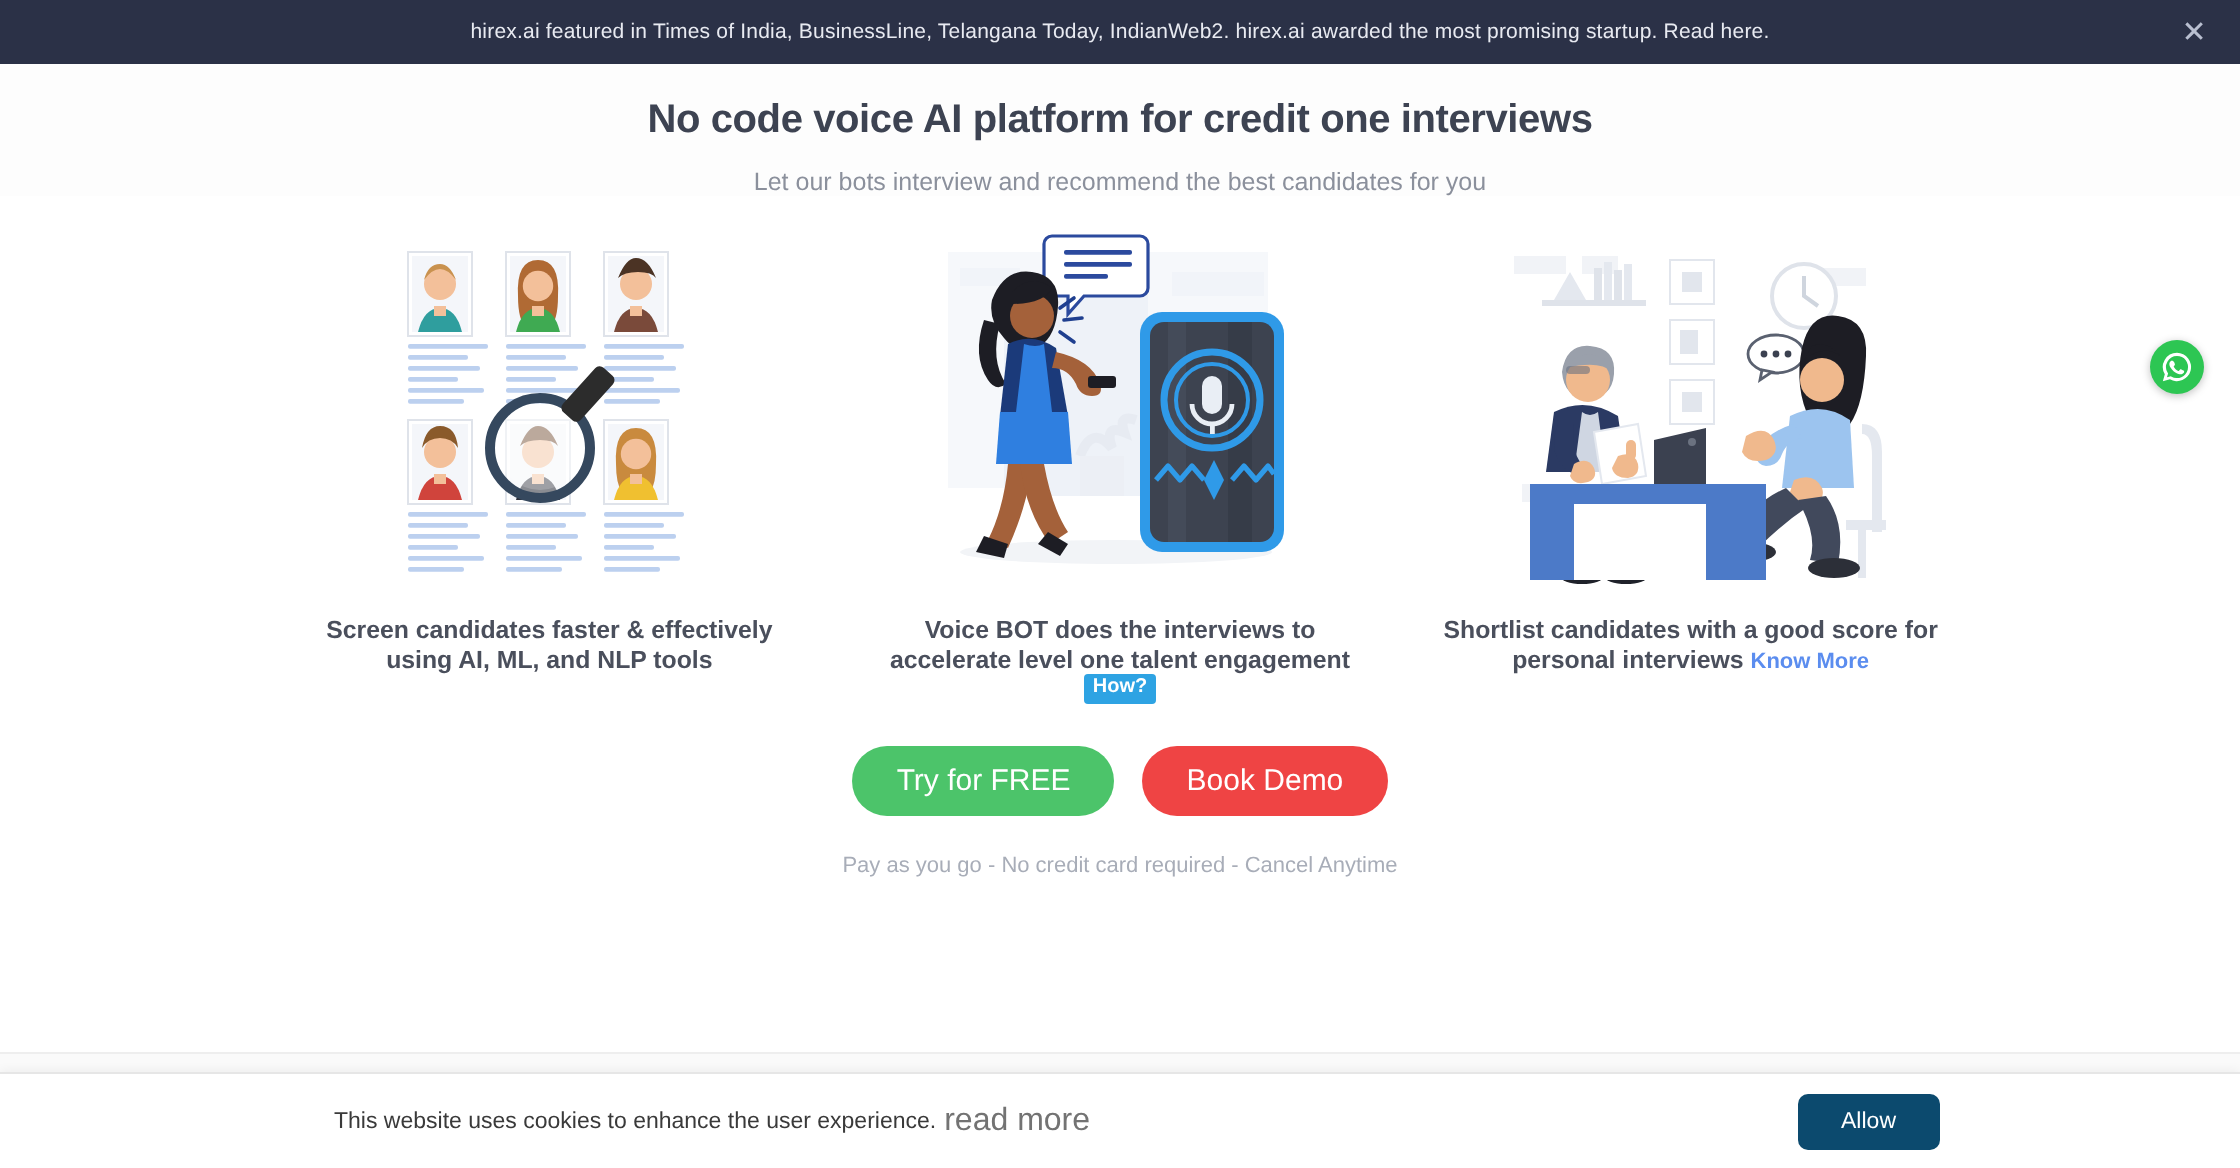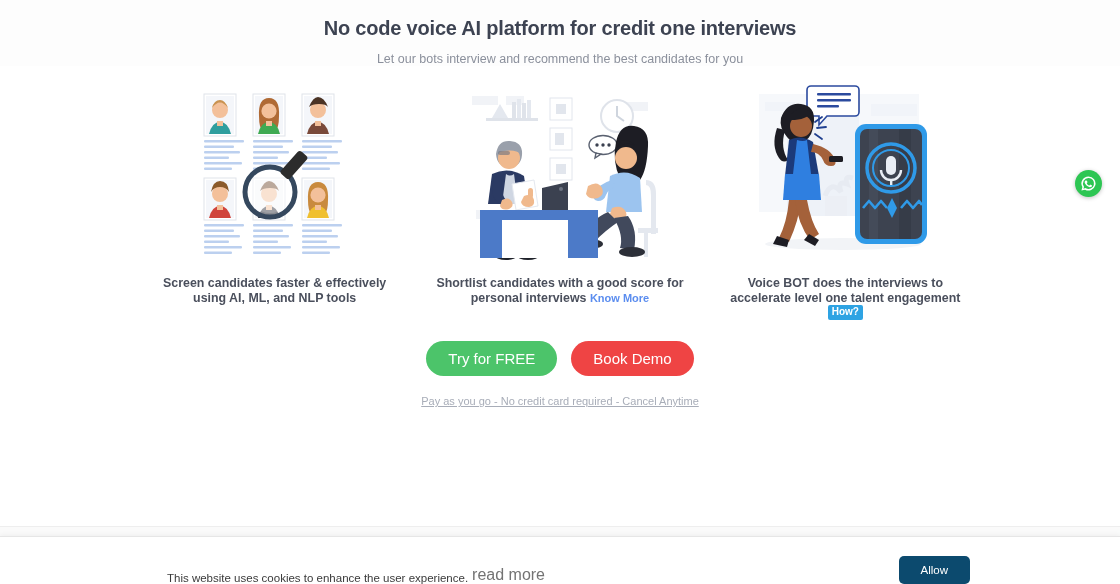--- a/index.html
+++ b/index.html
@@ -140,21 +140,20 @@
     cursor: pointer;
     font-family: Liberation Sans, sans-serif;
   }
   .btn-green { background: #4cc46a; }
   .btn-blue  { background: #ef4444; }
   .paygo {
     margin-top: 19px;
     text-align: center;
     font-size: 11px;
     color: #a8adb8;
-    text-decoration: underline;
   }
 
   
   .whatsapp {
     position: absolute;
     right: 18px; top: 170px;
     width: 27px; height: 27px;
     border-radius: 50%;
     background: #2dc653;
     display: flex; align-items: center; justify-content: center;
@@ -162,21 +161,21 @@
     cursor: pointer;
   }
 
   
   .cookiebar {
     position: absolute;
     left: 0; bottom: 0;
     width: 1120px; height: 48px;
     background: #ffffff;
     border-top: 1px solid #e6e6e6;
-    display: flex; align-items: flex-end;
+    display: flex; align-items: center;
     padding: 0 150px 0 167px;
     box-shadow: 0 -1px 5px rgba(0,0,0,.05);
   }
   .cookie-text { font-size: 11.5px; color: #3a3a3a; }
   .cookie-link { color: #737373; text-decoration: none; cursor: pointer; }
   .cookie-allow {
     margin-left: auto;
     background: #0c4a6e;
     color: #fff;
     border: none;
@@ -189,20 +188,24 @@
   .scroll-strip {
     position:absolute; left:0; bottom:48px; width:1120px; height:10px;
     background:#fafafa; border-top:1px solid #eee;
   }
 </style>
 </head>
 <body>
 
 <div class="page">
 
+  <div class="announce">
+    <span class="announce-text">hirex.ai featured in Times of India, BusinessLine, Telangana Today, IndianWeb2.  hirex.ai awarded the most promising startup. Read here.</span>
+    <span class="announce-close">✕</span>
+  </div>
 
 
   <div class="hero">
     <h1>No code voice AI platform for credit one interviews</h1>
     <div class="sub">Let our bots interview and recommend the best candidates for you</div>
   </div>
 
   <div class="features">
 
     <div class="feature">
@@ -292,120 +295,20 @@
             <circle cx="70" cy="100" r="21" fill="#ffffff" fill-opacity="0.18"></circle>
             <rect x="88" y="58" width="12" height="30" rx="3" transform="rotate(42 94 73)" fill="#2c2c2c"></rect>
           </g>
         </svg>
       </div>
       <div class="feature-cap">Screen candidates faster &amp; effectively using AI, ML, and NLP tools</div>
     </div>
 
     <div class="feature">
       <div class="feature-art">
-        <svg width="196" height="172" viewBox="0 0 196 172" xmlns="http://www.w3.org/2000/svg">
-
-          <rect x="10" y="8" width="26" height="9" fill="#f1f3f7"></rect>
-          <rect x="44" y="8" width="18" height="9" fill="#f1f3f7"></rect>
-          <rect x="160" y="14" width="26" height="9" fill="#f1f3f7"></rect>
-          <rect x="14" y="122" width="22" height="9" fill="#f1f3f7"></rect>
-
-          <rect x="24" y="30" width="52" height="3" fill="#dfe3ea"></rect>
-          <path d="M30 30 l8 -14 l8 14z" fill="#e4e8ef"></path>
-          <rect x="50" y="14" width="4" height="16" fill="#dfe3ea"></rect>
-          <rect x="55" y="11" width="4" height="19" fill="#e4e8ef"></rect>
-          <rect x="60" y="15" width="4" height="15" fill="#dfe3ea"></rect>
-          <rect x="65" y="12" width="4" height="18" fill="#e4e8ef"></rect>
-
-          <rect x="88" y="10" width="22" height="22" fill="#fff" stroke="#e2e6ed"></rect>
-          <rect x="94" y="16" width="10" height="10" fill="#e2e6ed"></rect>
-          <rect x="88" y="40" width="22" height="22" fill="#fff" stroke="#e2e6ed"></rect>
-          <rect x="93" y="45" width="9" height="12" fill="#e2e6ed"></rect>
-          <rect x="88" y="70" width="22" height="22" fill="#fff" stroke="#e2e6ed"></rect>
-          <rect x="94" y="76" width="10" height="10" fill="#e2e6ed"></rect>
-
-          <circle cx="155" cy="28" r="16" fill="#fff" stroke="#dfe3ea" stroke-width="2"></circle>
-          <path d="M155 18 v10 l7 5" stroke="#cfd5de" stroke-width="2" fill="none"></path>
-
-          <g>
-            <ellipse cx="141" cy="57" rx="14" ry="9.5" fill="#fff" stroke="#5a6170" stroke-width="1.4"></ellipse>
-            <path d="M134 65 l-1 5 l6 -4z" fill="#fff" stroke="#5a6170" stroke-width="1.4"></path>
-            <circle cx="135" cy="57" r="1.7" fill="#3b4150"></circle>
-            <circle cx="141" cy="57" r="1.7" fill="#3b4150"></circle>
-            <circle cx="147" cy="57" r="1.7" fill="#3b4150"></circle>
-          </g>
-
-          <g>
-            <path d="M34 66 q2 -14 14 -13 q13 1 12 14 q-1 12 -13 12 q-12 0 -13 -13z" fill="#9aa0ab"></path>
-            <circle cx="47" cy="70" r="11" fill="#f0b98d"></circle>
-            <path d="M36 64 q6 -9 16 -6 q6 2 7 8 q-6 -6 -23 -2z" fill="#9aa0ab"></path>
-            <rect x="36" y="63" width="12" height="4" rx="2" fill="#6b7280" opacity=".6"></rect>
-
-            <path d="M30 86 q16 -8 32 2 l4 28 h-40z" fill="#2b3a63"></path>
-            <path d="M44 86 q4 3 8 0 l4 30 h-16z" fill="#cfd6e2"></path>
-
-            <path d="M32 92 q-6 16 6 24 q5 3 8 -2 q-8 -6 -6 -22z" fill="#2b3a63"></path>
-            <path d="M62 92 q8 14 2 24 q-4 4 -8 0 q6 -8 2 -22z" fill="#2b3a63"></path>
-
-            <path d="M50 96 l22 -4 l4 26 l-22 4z" fill="#ffffff" stroke="#e4e8ef"></path>
-
-            <path d="M40 112 q7 -4 10 2 q2 5 -3 7 q-7 2 -9 -3z" fill="#f0b98d"></path>
-            <path d="M62 108 q8 -3 10 4 q1 6 -5 7 q-7 0 -8 -5z" fill="#f0b98d"></path>
-            <rect x="66" y="100" width="5" height="10" rx="2.5" fill="#f0b98d"></rect>
-
-            <path d="M38 140 q-4 20 -2 28 h14 q0 -16 2 -28z" fill="#2c2f38"></path>
-            <path d="M58 140 q6 18 14 26 l-12 4 q-10 -14 -14 -30z" fill="#2c2f38"></path>
-            <ellipse cx="44" cy="168" rx="11" ry="4" fill="#1f222a"></ellipse>
-            <ellipse cx="66" cy="168" rx="11" ry="4" fill="#1f222a"></ellipse>
-          </g>
-
-          <g>
-            <path d="M80 100 l26 -6 v28 h-26z" fill="#3b4150"></path>
-            <path d="M78 122 h32 l4 6 h-40z" fill="#cfd5de"></path>
-            <circle cx="99" cy="101" r="2" fill="#6b7280"></circle>
-          </g>
-
-          <g>
-            <path d="M154 54 q4 -18 18 -16 q15 2 14 20 q-1 24 -8 34 l-20 -2 q-8 -16 -4 -36z" fill="#1d1d24"></path>
-            <circle cx="164" cy="70" r="11" fill="#f0b98d"></circle>
-            <path d="M155 60 q10 -8 18 -2 q-6 -8 -14 -5z" fill="#1d1d24"></path>
-
-            <path d="M148 88 q16 -8 30 2 l2 34 h-36z" fill="#9cc4ef"></path>
-
-            <path d="M150 92 q-14 4 -18 14 q-2 6 4 7 q6 0 8 -6 q3 -7 10 -8z" fill="#9cc4ef"></path>
-            <path d="M126 98 q10 -6 14 2 q3 7 -4 10 q-9 2 -12 -4z" fill="#f0b98d"></path>
-
-            <path d="M150 120 q10 -4 14 4 q2 6 -5 7 q-9 1 -11 -5z" fill="#f0b98d"></path>
-
-            <path d="M184 92 q10 0 10 14 v40 h-5 v-38 q0 -11 -5 -11z" fill="#e4e8ef"></path>
-            <path d="M176 140 h20 v5 h-20z" fill="#e4e8ef"></path>
-            <path d="M186 145 v24 h-4 v-24z" fill="#e4e8ef"></path>
-
-            <path d="M146 124 q-18 8 -22 22 q-2 8 8 8 q12 -12 24 -20z" fill="#41495c"></path>
-            <path d="M152 130 q10 18 6 30 l14 2 q4 -20 -6 -34z" fill="#41495c"></path>
-            <ellipse cx="128" cy="156" rx="13" ry="5" fill="#2c2f38"></ellipse>
-            <ellipse cx="170" cy="164" rx="13" ry="5" fill="#2c2f38"></ellipse>
-          </g>
-
-          <g>
-            <rect x="18" y="122" width="118" height="10" fill="#4c7ac8"></rect>
-            <rect x="18" y="132" width="22" height="38" fill="#4c7ac8"></rect>
-            <rect x="106" y="132" width="30" height="38" fill="#4c7ac8"></rect>
-            <rect x="40" y="132" width="66" height="38" fill="#ffffff"></rect>
-          </g>
-        </svg>
-      </div>
-      <div class="feature-cap">
-        <span>Shortlist candidates with a good score for personal interviews</span>
-        <a class="knowmore">Know More</a>
-      </div>
-    </div>
-
-    <div class="feature">
-      <div class="feature-art">
         <svg width="188" height="182" viewBox="0 0 188 182" xmlns="http://www.w3.org/2000/svg">
 
           <rect x="8" y="16" width="160" height="118" fill="#f6f8fb"></rect>
           <rect x="36" y="34" width="72" height="104" fill="#eef2f8"></rect>
           <rect x="120" y="26" width="46" height="12" fill="#f1f4f9"></rect>
           <rect x="14" y="24" width="30" height="9" fill="#f1f4f9"></rect>
 
           <path d="M74 118 q6 -16 16 -4 q-4 -12 6 -8 q-3 -9 6 -6" stroke="#e7ebf2" stroke-width="5" fill="none"></path>
           <rect x="74" y="118" width="22" height="20" fill="#eceff5"></rect>
 
@@ -453,20 +356,120 @@
             <path d="M136 130 l5 -10 l5 10 l-5 10z" fill="#2f9ae8"></path>
             <path d="M150 130 l6 -7 l6 7 l6 -7 l3 4" stroke="#2f9ae8" stroke-width="2.6" fill="none" stroke-linejoin="round"></path>
           </g>
         </svg>
       </div>
       <div class="feature-cap">
         <span>Voice BOT does the interviews to accelerate level one talent engagement</span>
         <span class="howbadge">How?</span>
       </div>
     </div>
+
+    <div class="feature">
+      <div class="feature-art">
+        <svg width="196" height="172" viewBox="0 0 196 172" xmlns="http://www.w3.org/2000/svg">
+
+          <rect x="10" y="8" width="26" height="9" fill="#f1f3f7"></rect>
+          <rect x="44" y="8" width="18" height="9" fill="#f1f3f7"></rect>
+          <rect x="160" y="14" width="26" height="9" fill="#f1f3f7"></rect>
+          <rect x="14" y="122" width="22" height="9" fill="#f1f3f7"></rect>
+
+          <rect x="24" y="30" width="52" height="3" fill="#dfe3ea"></rect>
+          <path d="M30 30 l8 -14 l8 14z" fill="#e4e8ef"></path>
+          <rect x="50" y="14" width="4" height="16" fill="#dfe3ea"></rect>
+          <rect x="55" y="11" width="4" height="19" fill="#e4e8ef"></rect>
+          <rect x="60" y="15" width="4" height="15" fill="#dfe3ea"></rect>
+          <rect x="65" y="12" width="4" height="18" fill="#e4e8ef"></rect>
+
+          <rect x="88" y="10" width="22" height="22" fill="#fff" stroke="#e2e6ed"></rect>
+          <rect x="94" y="16" width="10" height="10" fill="#e2e6ed"></rect>
+          <rect x="88" y="40" width="22" height="22" fill="#fff" stroke="#e2e6ed"></rect>
+          <rect x="93" y="45" width="9" height="12" fill="#e2e6ed"></rect>
+          <rect x="88" y="70" width="22" height="22" fill="#fff" stroke="#e2e6ed"></rect>
+          <rect x="94" y="76" width="10" height="10" fill="#e2e6ed"></rect>
+
+          <circle cx="155" cy="28" r="16" fill="#fff" stroke="#dfe3ea" stroke-width="2"></circle>
+          <path d="M155 18 v10 l7 5" stroke="#cfd5de" stroke-width="2" fill="none"></path>
+
+          <g>
+            <ellipse cx="141" cy="57" rx="14" ry="9.5" fill="#fff" stroke="#5a6170" stroke-width="1.4"></ellipse>
+            <path d="M134 65 l-1 5 l6 -4z" fill="#fff" stroke="#5a6170" stroke-width="1.4"></path>
+            <circle cx="135" cy="57" r="1.7" fill="#3b4150"></circle>
+            <circle cx="141" cy="57" r="1.7" fill="#3b4150"></circle>
+            <circle cx="147" cy="57" r="1.7" fill="#3b4150"></circle>
+          </g>
+
+          <g>
+            <path d="M34 66 q2 -14 14 -13 q13 1 12 14 q-1 12 -13 12 q-12 0 -13 -13z" fill="#9aa0ab"></path>
+            <circle cx="47" cy="70" r="11" fill="#f0b98d"></circle>
+            <path d="M36 64 q6 -9 16 -6 q6 2 7 8 q-6 -6 -23 -2z" fill="#9aa0ab"></path>
+            <rect x="36" y="63" width="12" height="4" rx="2" fill="#6b7280" opacity=".6"></rect>
+
+            <path d="M30 86 q16 -8 32 2 l4 28 h-40z" fill="#2b3a63"></path>
+            <path d="M44 86 q4 3 8 0 l4 30 h-16z" fill="#cfd6e2"></path>
+
+            <path d="M32 92 q-6 16 6 24 q5 3 8 -2 q-8 -6 -6 -22z" fill="#2b3a63"></path>
+            <path d="M62 92 q8 14 2 24 q-4 4 -8 0 q6 -8 2 -22z" fill="#2b3a63"></path>
+
+            <path d="M50 96 l22 -4 l4 26 l-22 4z" fill="#ffffff" stroke="#e4e8ef"></path>
+
+            <path d="M40 112 q7 -4 10 2 q2 5 -3 7 q-7 2 -9 -3z" fill="#f0b98d"></path>
+            <path d="M62 108 q8 -3 10 4 q1 6 -5 7 q-7 0 -8 -5z" fill="#f0b98d"></path>
+            <rect x="66" y="100" width="5" height="10" rx="2.5" fill="#f0b98d"></rect>
+
+            <path d="M38 140 q-4 20 -2 28 h14 q0 -16 2 -28z" fill="#2c2f38"></path>
+            <path d="M58 140 q6 18 14 26 l-12 4 q-10 -14 -14 -30z" fill="#2c2f38"></path>
+            <ellipse cx="44" cy="168" rx="11" ry="4" fill="#1f222a"></ellipse>
+            <ellipse cx="66" cy="168" rx="11" ry="4" fill="#1f222a"></ellipse>
+          </g>
+
+          <g>
+            <path d="M80 100 l26 -6 v28 h-26z" fill="#3b4150"></path>
+            <path d="M78 122 h32 l4 6 h-40z" fill="#cfd5de"></path>
+            <circle cx="99" cy="101" r="2" fill="#6b7280"></circle>
+          </g>
+
+          <g>
+            <path d="M154 54 q4 -18 18 -16 q15 2 14 20 q-1 24 -8 34 l-20 -2 q-8 -16 -4 -36z" fill="#1d1d24"></path>
+            <circle cx="164" cy="70" r="11" fill="#f0b98d"></circle>
+            <path d="M155 60 q10 -8 18 -2 q-6 -8 -14 -5z" fill="#1d1d24"></path>
+
+            <path d="M148 88 q16 -8 30 2 l2 34 h-36z" fill="#9cc4ef"></path>
+
+            <path d="M150 92 q-14 4 -18 14 q-2 6 4 7 q6 0 8 -6 q3 -7 10 -8z" fill="#9cc4ef"></path>
+            <path d="M126 98 q10 -6 14 2 q3 7 -4 10 q-9 2 -12 -4z" fill="#f0b98d"></path>
+
+            <path d="M150 120 q10 -4 14 4 q2 6 -5 7 q-9 1 -11 -5z" fill="#f0b98d"></path>
+
+            <path d="M184 92 q10 0 10 14 v40 h-5 v-38 q0 -11 -5 -11z" fill="#e4e8ef"></path>
+            <path d="M176 140 h20 v5 h-20z" fill="#e4e8ef"></path>
+            <path d="M186 145 v24 h-4 v-24z" fill="#e4e8ef"></path>
+
+            <path d="M146 124 q-18 8 -22 22 q-2 8 8 8 q12 -12 24 -20z" fill="#41495c"></path>
+            <path d="M152 130 q10 18 6 30 l14 2 q4 -20 -6 -34z" fill="#41495c"></path>
+            <ellipse cx="128" cy="156" rx="13" ry="5" fill="#2c2f38"></ellipse>
+            <ellipse cx="170" cy="164" rx="13" ry="5" fill="#2c2f38"></ellipse>
+          </g>
+
+          <g>
+            <rect x="18" y="122" width="118" height="10" fill="#4c7ac8"></rect>
+            <rect x="18" y="132" width="22" height="38" fill="#4c7ac8"></rect>
+            <rect x="106" y="132" width="30" height="38" fill="#4c7ac8"></rect>
+            <rect x="40" y="132" width="66" height="38" fill="#ffffff"></rect>
+          </g>
+        </svg>
+      </div>
+      <div class="feature-cap">
+        <span>Shortlist candidates with a good score for personal interviews</span>
+        <a class="knowmore">Know More</a>
+      </div>
+    </div>
   </div>
 
   <div class="cta">
     <button class="btn btn-green">Try for FREE</button>
     <button class="btn btn-blue">Book Demo</button>
   </div>
   <div class="paygo">Pay as you go - No credit card required - Cancel Anytime</div>
 
   <div class="whatsapp">
     <svg width="17" height="17" viewBox="0 0 24 24" xmlns="http://www.w3.org/2000/svg">

